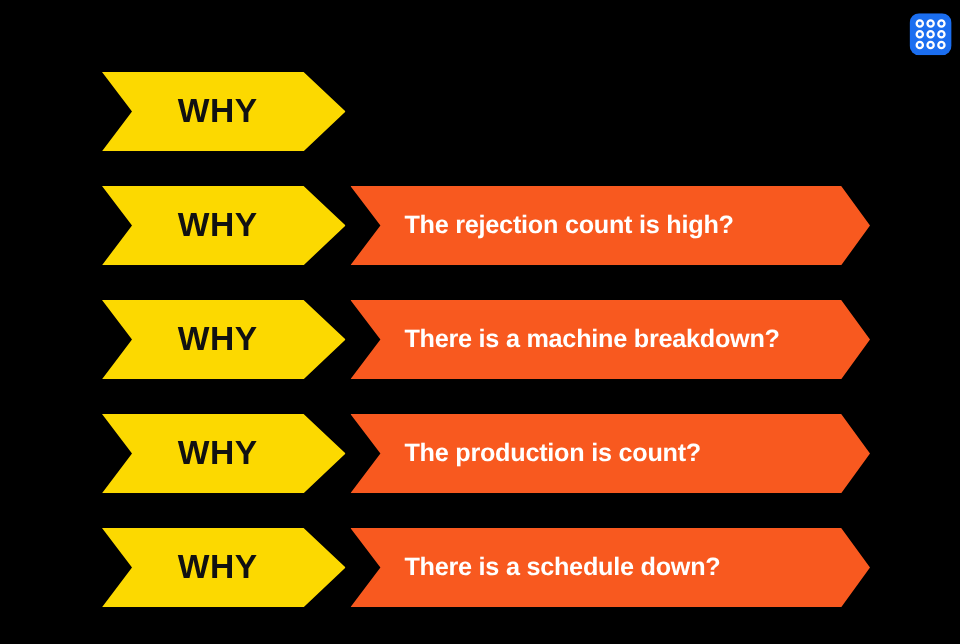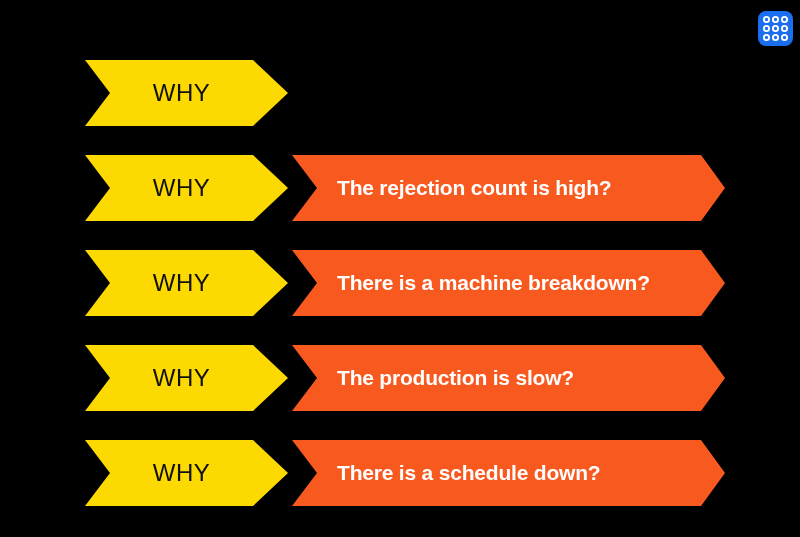--- a/index.html
+++ b/index.html
@@ -53,22 +53,22 @@
     background: var(--why_bg, #FCD900);
     clip-path: polygon(0 0, 168px 0, 100% 50%, 168px 100%, 0 100%, 25px 50%);
     display: flex;
     align-items: center;
     justify-content: center;
     padding: 0 35px 0 25px;
     box-sizing: border-box;
   }
   .why-chevron span {
     color: var(--why_text, #111111);
-    font-size: 24px;
-    font-weight: 400;
+    font-size: 28px;
+    font-weight: 700;
     letter-spacing: 0.5px;
   }
   .q-chevron {
     width: 433px;
     height: 66px;
     background: var(--question_bg, #F8591F);
     clip-path: polygon(0 0, 409px 0, 100% 50%, 409px 100%, 0 100%, 25px 50%);
     display: flex;
     align-items: center;
     padding-left: 45px;
@@ -128,21 +128,21 @@
       <div class="q-chevron">
         <span>There is a machine breakdown?</span>
       </div>
     </div>
 
     <div class="row">
       <div class="why-chevron">
         <span>WHY</span>
       </div>
       <div class="q-chevron">
-        <span>The production is slow?</span>
+        <span>The production is count?</span>
       </div>
     </div>
 
     <div class="row">
       <div class="why-chevron">
         <span>WHY</span>
       </div>
       <div class="q-chevron">
         <span>There is a schedule down?</span>
       </div>

